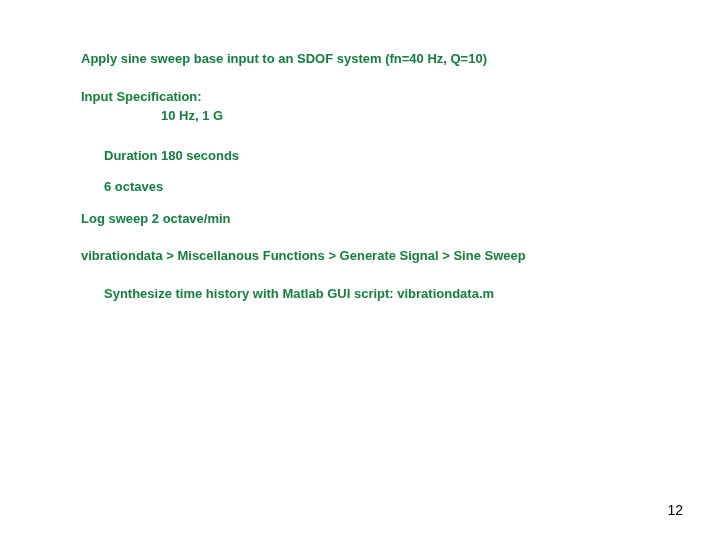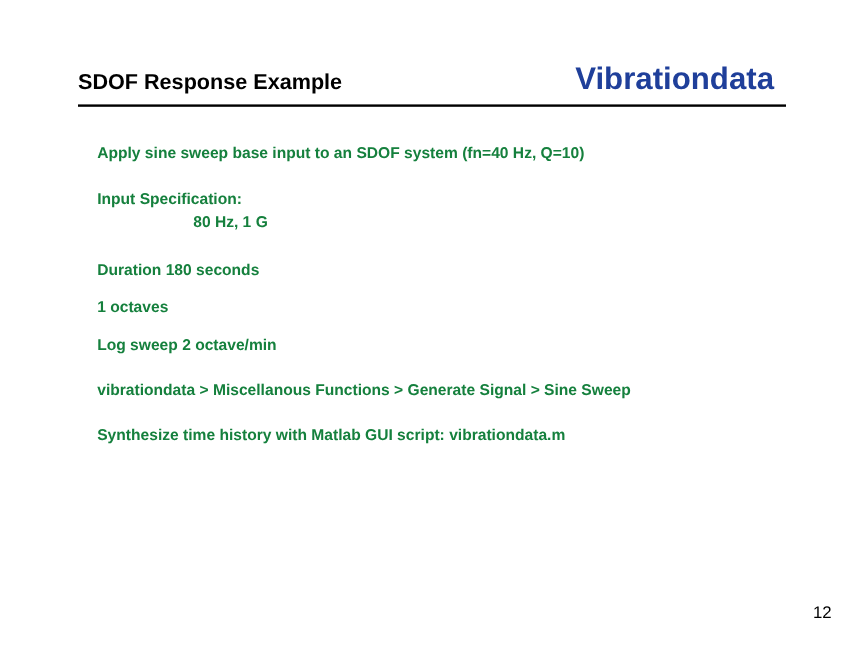--- a/index.html
+++ b/index.html
@@ -52,55 +52,52 @@
       padding-left: 80px;
       margin-top: -4px;
       margin-bottom: 22px;
     }
     .spec-lines div {
       font-size: 13px;
       font-weight: bold;
     }
     .tight {
       margin-bottom: 14px !important;
+      margin-left: 23px;
     }
     .page-num {
       position: absolute;
       bottom: 22px;
-      right: 27px;
+      right: 37px;
       font-size: 14px;
       color: #000000;
     }
     .bold {
       font-weight: bold;
     }
   </style>
 </head>
 <body>
 
 <div class="slide">
 
-  <div class="header-row">
-    <div class="title-left">SDOF Response Example</div>
-    <div class="title-right">Vibrationdata</div>
-  </div>
 
   <div class="body">
 
     <p class="bold">Apply sine sweep base input to an SDOF system (fn=40 Hz, Q=10)</p>
 
     <p class="bold" style="margin-bottom:6px;">Input Specification:</p>
 
     <div class="spec-lines">
-      <div>80 Hz,  1 G</div>
+      <div>10 Hz,  1 G</div>
     </div>
 
     <p class="bold tight">Duration 180 seconds</p>
 
-    <p class="bold tight">1 octaves</p>
+    <p class="bold tight">6 octaves</p>
 
     <p class="bold">Log sweep 2 octave/min</p>
 
     <p class="bold">vibrationdata &gt; Miscellanous Functions &gt; Generate Signal &gt; Sine Sweep</p>
 
     <p class="bold tight">Synthesize time history with Matlab GUI script:  vibrationdata.m</p>
 
   </div>
 
   <div class="page-num">12</div>

